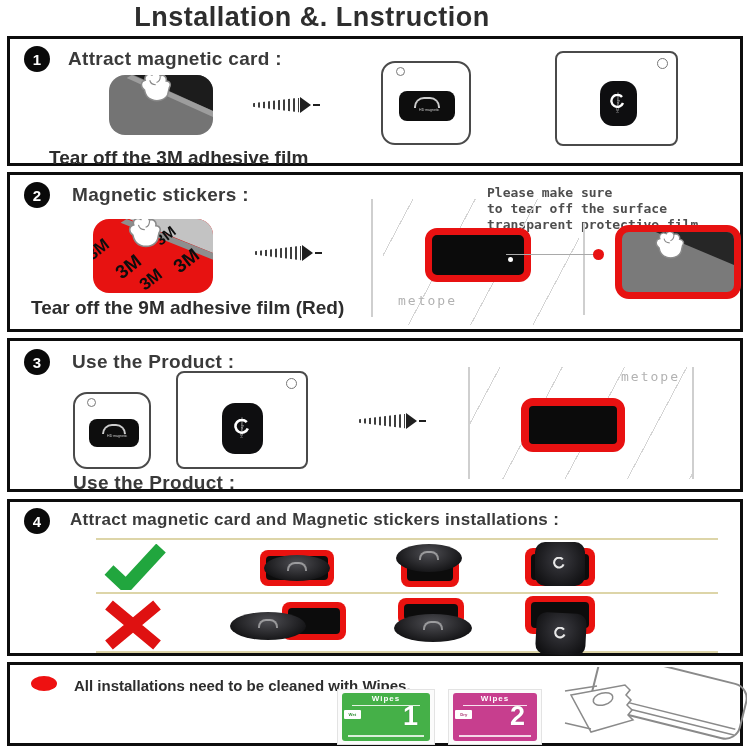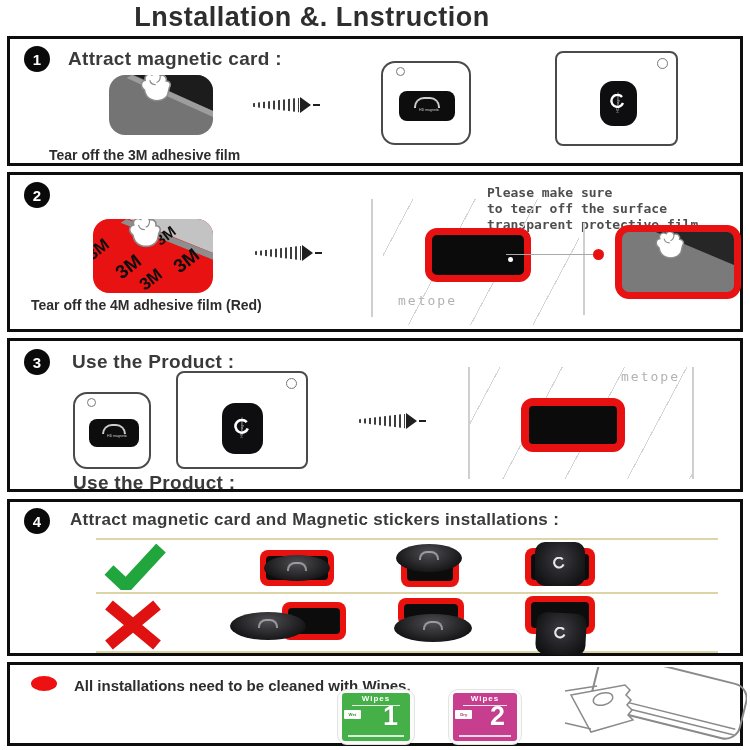--- a/index.html
+++ b/index.html
@@ -10,21 +10,21 @@
          letter-spacing:.5px;color:#2e2e2e;}
   .box{position:absolute;left:7px;width:736px;border:3px solid #0d0d0d;background:#fff;box-sizing:border-box;}
   #box1{top:36px;height:130px;}
   #box2{top:172px;height:160px;}
   #box3{top:338px;height:154px;}
   #box4{top:499px;height:157px;}
   #box5{top:662px;height:84px;}
   .badge{width:26px;height:26px;border-radius:50%;background:#0a0a0a;color:#fff;
          font-weight:700;font-size:15px;display:flex;align-items:center;justify-content:center;}
   .sec-title{font-weight:700;font-size:19px;color:#3a3a3a;letter-spacing:.3px;}
-  .caption{font-weight:700;font-size:14px;color:#2d2d2d;}
+  .caption{font-weight:700;font-size:19px;color:#2d2d2d;}
   
   .peel{position:absolute;border-radius:16px;overflow:hidden;}
   .peel .film,.peel .fold{position:absolute;inset:0;}
   .gray-peel{background:#747474;}
   .gray-peel .film{clip-path:polygon(24% 0,100% 0,100% 60%);background:#1c1c1c;}
   .gray-peel .fold{clip-path:polygon(22% 0,100% 60%,100% 70%,17% 5%);background:#9d9d9d;}
   .red-peel{background:#e71211;}
   .red-peel .film{clip-path:polygon(30% 0,100% 0,100% 46%);background:#c3c3c3;}
   .red-peel .fold{clip-path:polygon(28% 0,100% 46%,100% 55%,23% 5%);background:#8e8e8e;}
   .frame-peel{border:7px solid #e71211;border-radius:14px;background:#7a7a7a;overflow:hidden;}
@@ -66,21 +66,21 @@
   .sframe{position:absolute;background:#e9120f;border-radius:8px;}
   .sframe::after{content:"";position:absolute;inset:6px;background:#0c0c0c;border-radius:4px;}
   .disc{position:absolute;border-radius:50%;z-index:2;
         background:radial-gradient(ellipse at 50% 32%,#4e4e53,#141416 75%);}
   .disc-arc{position:absolute;left:50%;top:26%;transform:translateX(-50%);width:16px;height:7px;
         border:2px solid rgba(225,225,225,.55);border-bottom:none;border-radius:8px 8px 0 0;}
   .magcard{position:absolute;border-radius:10px;z-index:2;
         background:radial-gradient(ellipse at 50% 40%,#3b3b41,#121214 80%);}
   
   .bullet{position:absolute;width:26px;height:15px;border-radius:50%;background:#ee1111;}
-  .packet{position:absolute;background:#fbfbfb;border:1px solid #e3e3e3;border-radius:10px;}
+  .packet{position:absolute;background:#fbfbfb;border:1px solid #e3e3e3;border-radius:0;padding-left:20px;}
   .pkt-in{position:absolute;inset:3px 4px;border-radius:3px;color:#fff;}
   .pkt-brand{position:absolute;top:1px;left:0;right:0;text-align:center;font-size:8px;font-weight:700;letter-spacing:1px;}
   .pkt-rule{position:absolute;top:12px;left:10px;right:10px;height:1px;background:rgba(255,255,255,.85);}
   .pkt-num{position:absolute;top:8px;right:12px;font-size:27px;font-weight:800;text-shadow:0 0 1px rgba(0,0,0,.35);}
   .pkt-tab{position:absolute;left:2px;top:17px;width:17px;height:9px;background:#fff;border-radius:1px;
            display:flex;align-items:center;justify-content:center;}
   .pkt-tab span{font-size:7px;font-weight:700;transform:scale(.6);white-space:nowrap;}
   .pkt-foot{position:absolute;bottom:4px;left:6px;right:6px;height:2px;background:rgba(255,255,255,.8);}
 </style>
 </head>
@@ -125,20 +125,21 @@
         </svg>
         <div class="micro" style="left:-2px;top:18px;transform:scale(.5) rotate(-90deg);">HD magnetic</div>
       </div>
     </div>
 
     <div class="caption abs" style="left:39px;top:108px;">Tear off the 3M adhesive film</div>
   </div>
 
   <div id="box2" class="box">
     <div class="badge abs" style="left:14px;top:7px;">2</div>
+    <div class="sec-title abs" style="left:62px;top:9px;">Magnetic stickers :</div>
 
     <div class="peel red-peel" style="left:83px;top:44px;width:120px;height:74px;">
       <div class="film"></div>
       <div class="fold"></div>
       <span class="m3" style="left:-7px;top:22px;font-size:17px;">3M</span>
       <span class="m3" style="left:62px;top:9px;font-size:15px;">3M</span>
       <span class="m3" style="left:22px;top:38px;font-size:19px;">3M</span>
       <span class="m3" style="left:80px;top:32px;font-size:19px;">3M</span>
       <span class="m3" style="left:46px;top:52px;font-size:17px;">3M</span>
       <svg class="hand" style="left:32px;top:-4px;" width="38" height="34" viewBox="0 0 48 40">
@@ -146,21 +147,21 @@
         <path d="M17 11 C18 15 21 17 25 17 M31 6 C31 10 29 13 26 14" stroke="#8a8a8a" fill="none" stroke-width="1.5"></path>
       </svg>
     </div>
 
     <div class="dot-arrow" style="left:245px;top:70px;">
       <i class="bars"></i>
         <i class="cone"></i>
         <i class="dash"></i>
     </div>
 
-    <div class="caption abs" style="left:21px;top:122px;">Tear off the 4M adhesive film (Red)</div>
+    <div class="caption abs" style="left:21px;top:122px;">Tear off the 9M adhesive film (Red)</div>
 
     <div class="note" style="left:477px;top:10px;">Please make sure
 to tear off the surface
 transparent protective film.</div>
 
     <div class="wall" style="left:373px;top:24px;width:196px;height:126px;"></div>
     <div class="vline" style="left:361px;top:24px;height:118px;"></div>
     <div class="vline" style="left:573px;top:48px;height:92px;"></div>
 
     <div class="wallsticker" style="left:415px;top:53px;width:106px;height:54px;">

